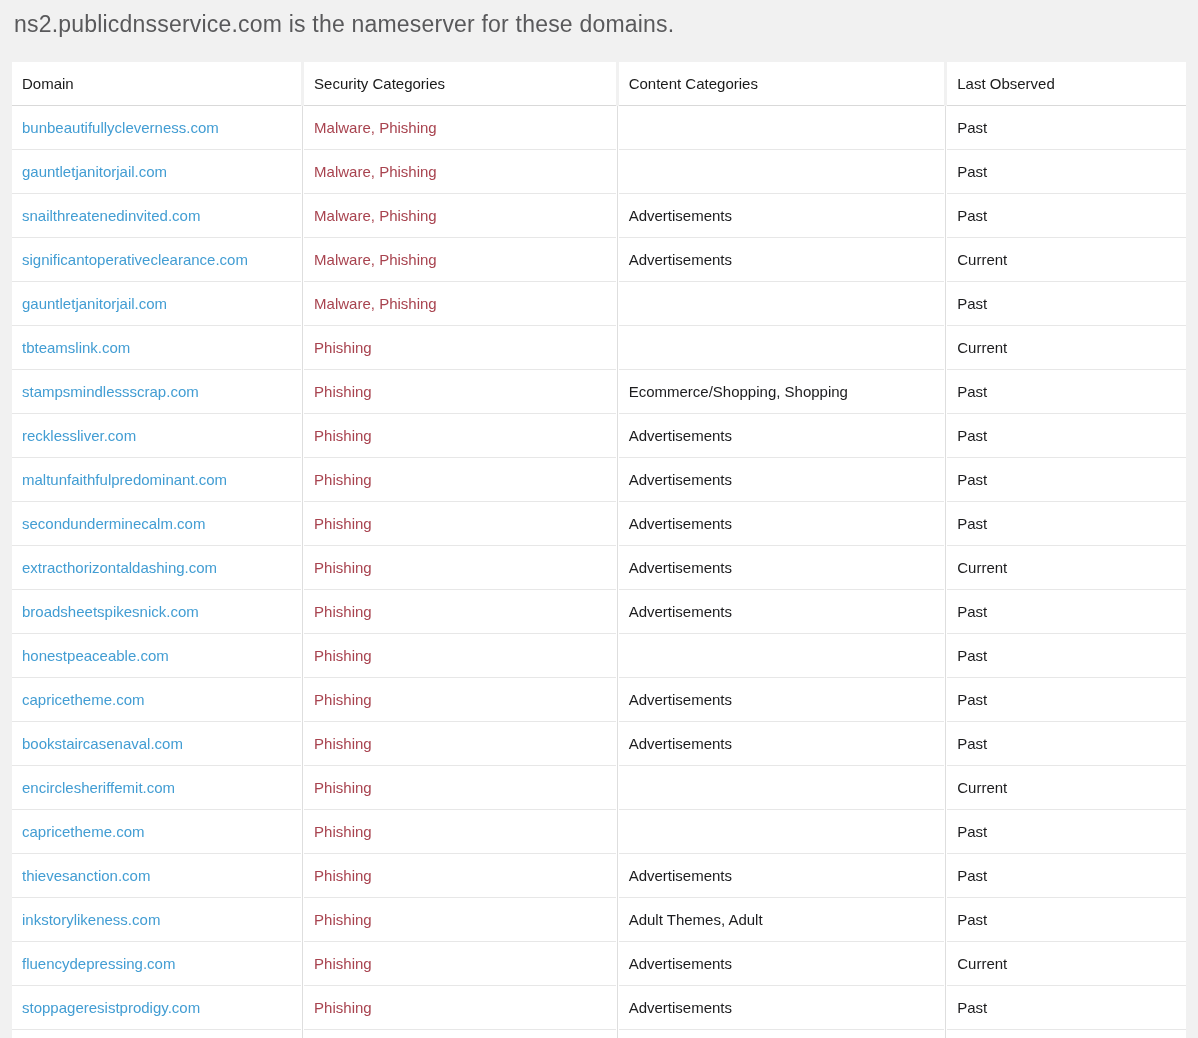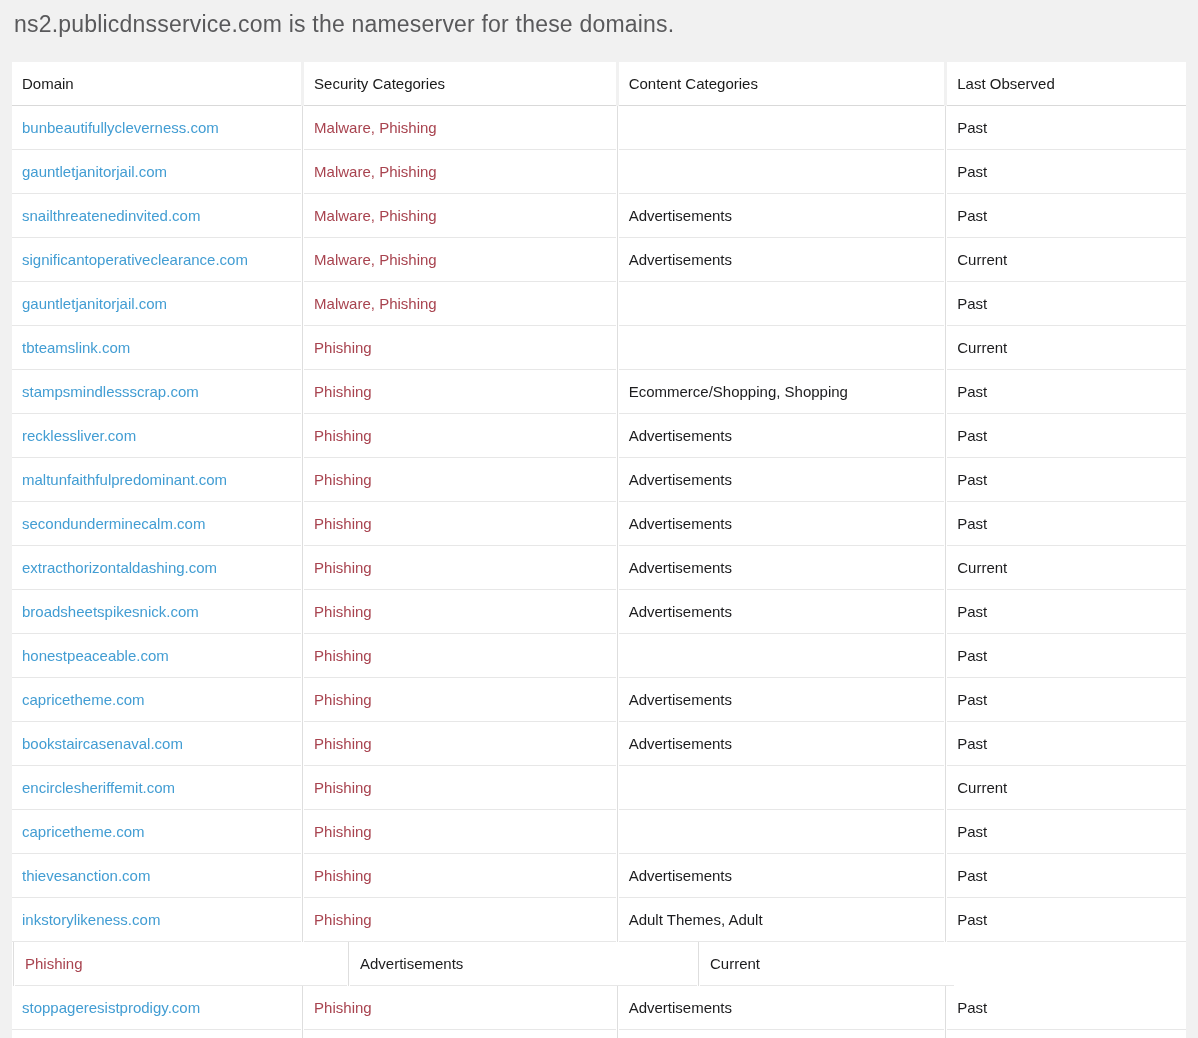--- a/index.html
+++ b/index.html
@@ -300,20 +300,23 @@
     </div>
     <div class="vline"></div>
     <div class="cell c2 sec">Phishing</div>
     <div class="vline"></div>
     <div class="cell c3">Adult Themes, Adult</div>
     <div class="vline"></div>
     <div class="cell c4">Past</div>
   </div>
 
   <div class="row">
+    <div class="cell c1">
+      <a class="domain" href="#">fluencydepressing.com</a>
+    </div>
     <div class="vline"></div>
     <div class="cell c2 sec">Phishing</div>
     <div class="vline"></div>
     <div class="cell c3">Advertisements</div>
     <div class="vline"></div>
     <div class="cell c4">Current</div>
   </div>
 
   <div class="row">
     <div class="cell c1">

